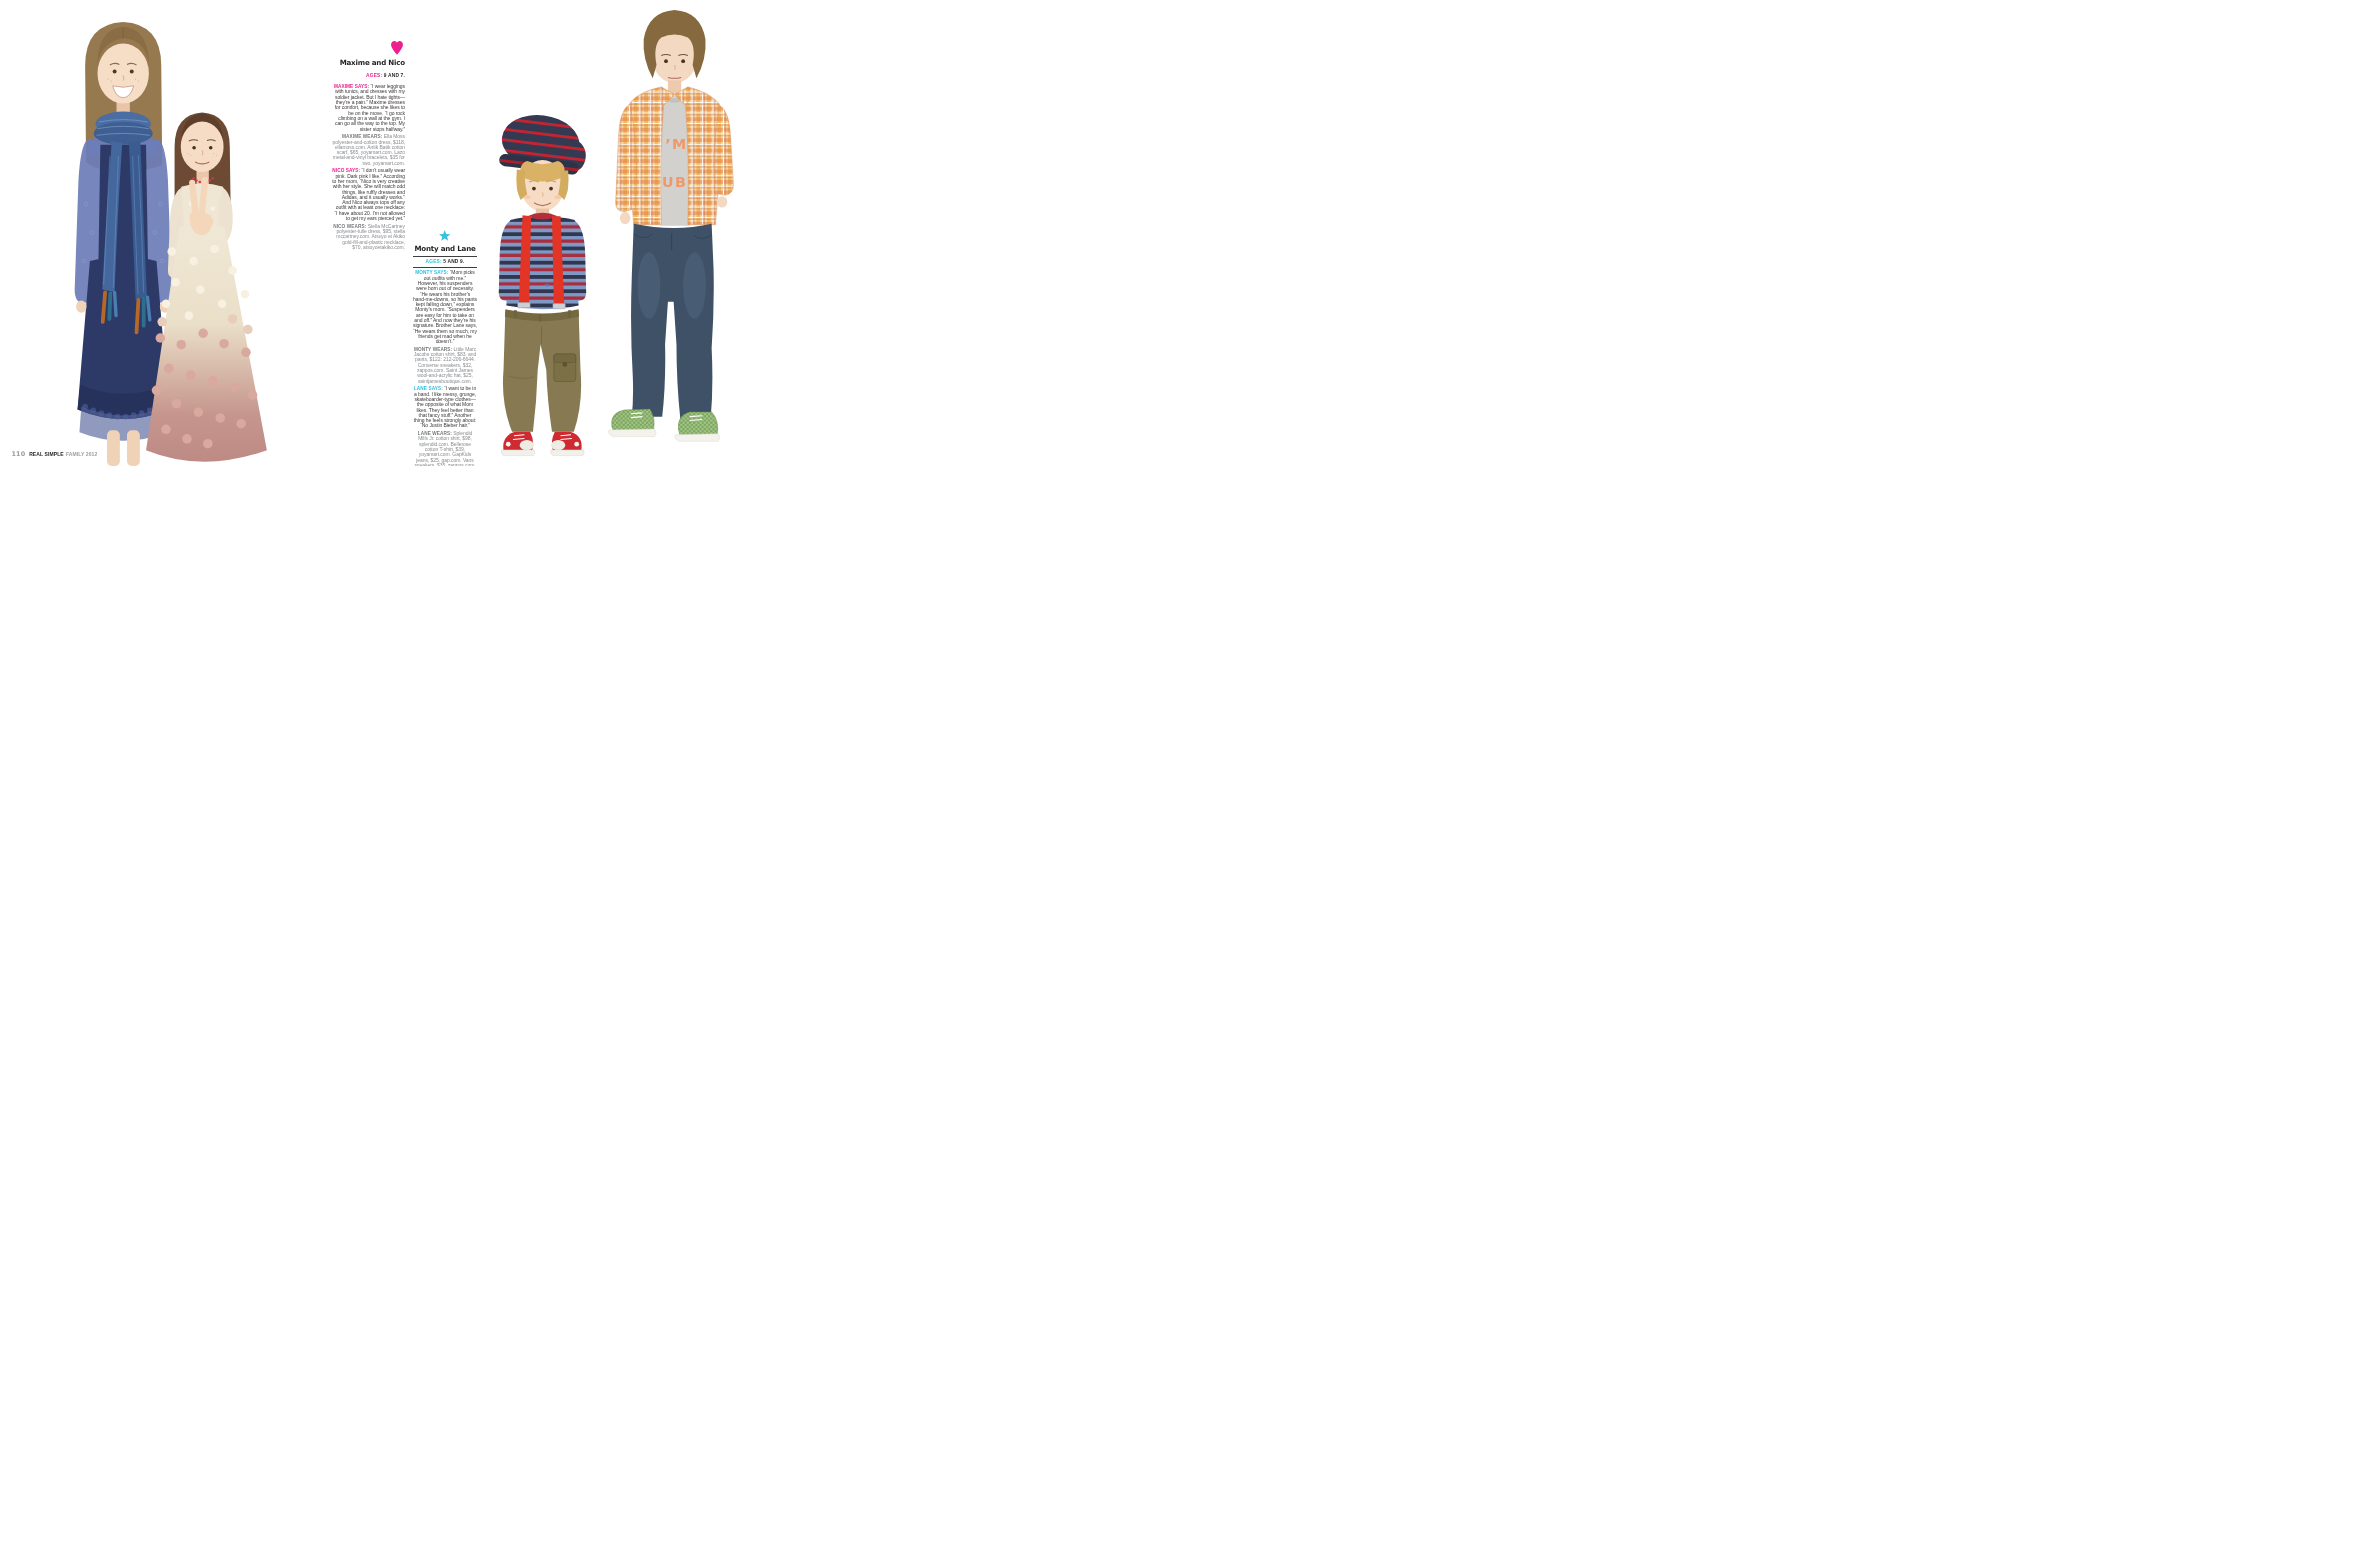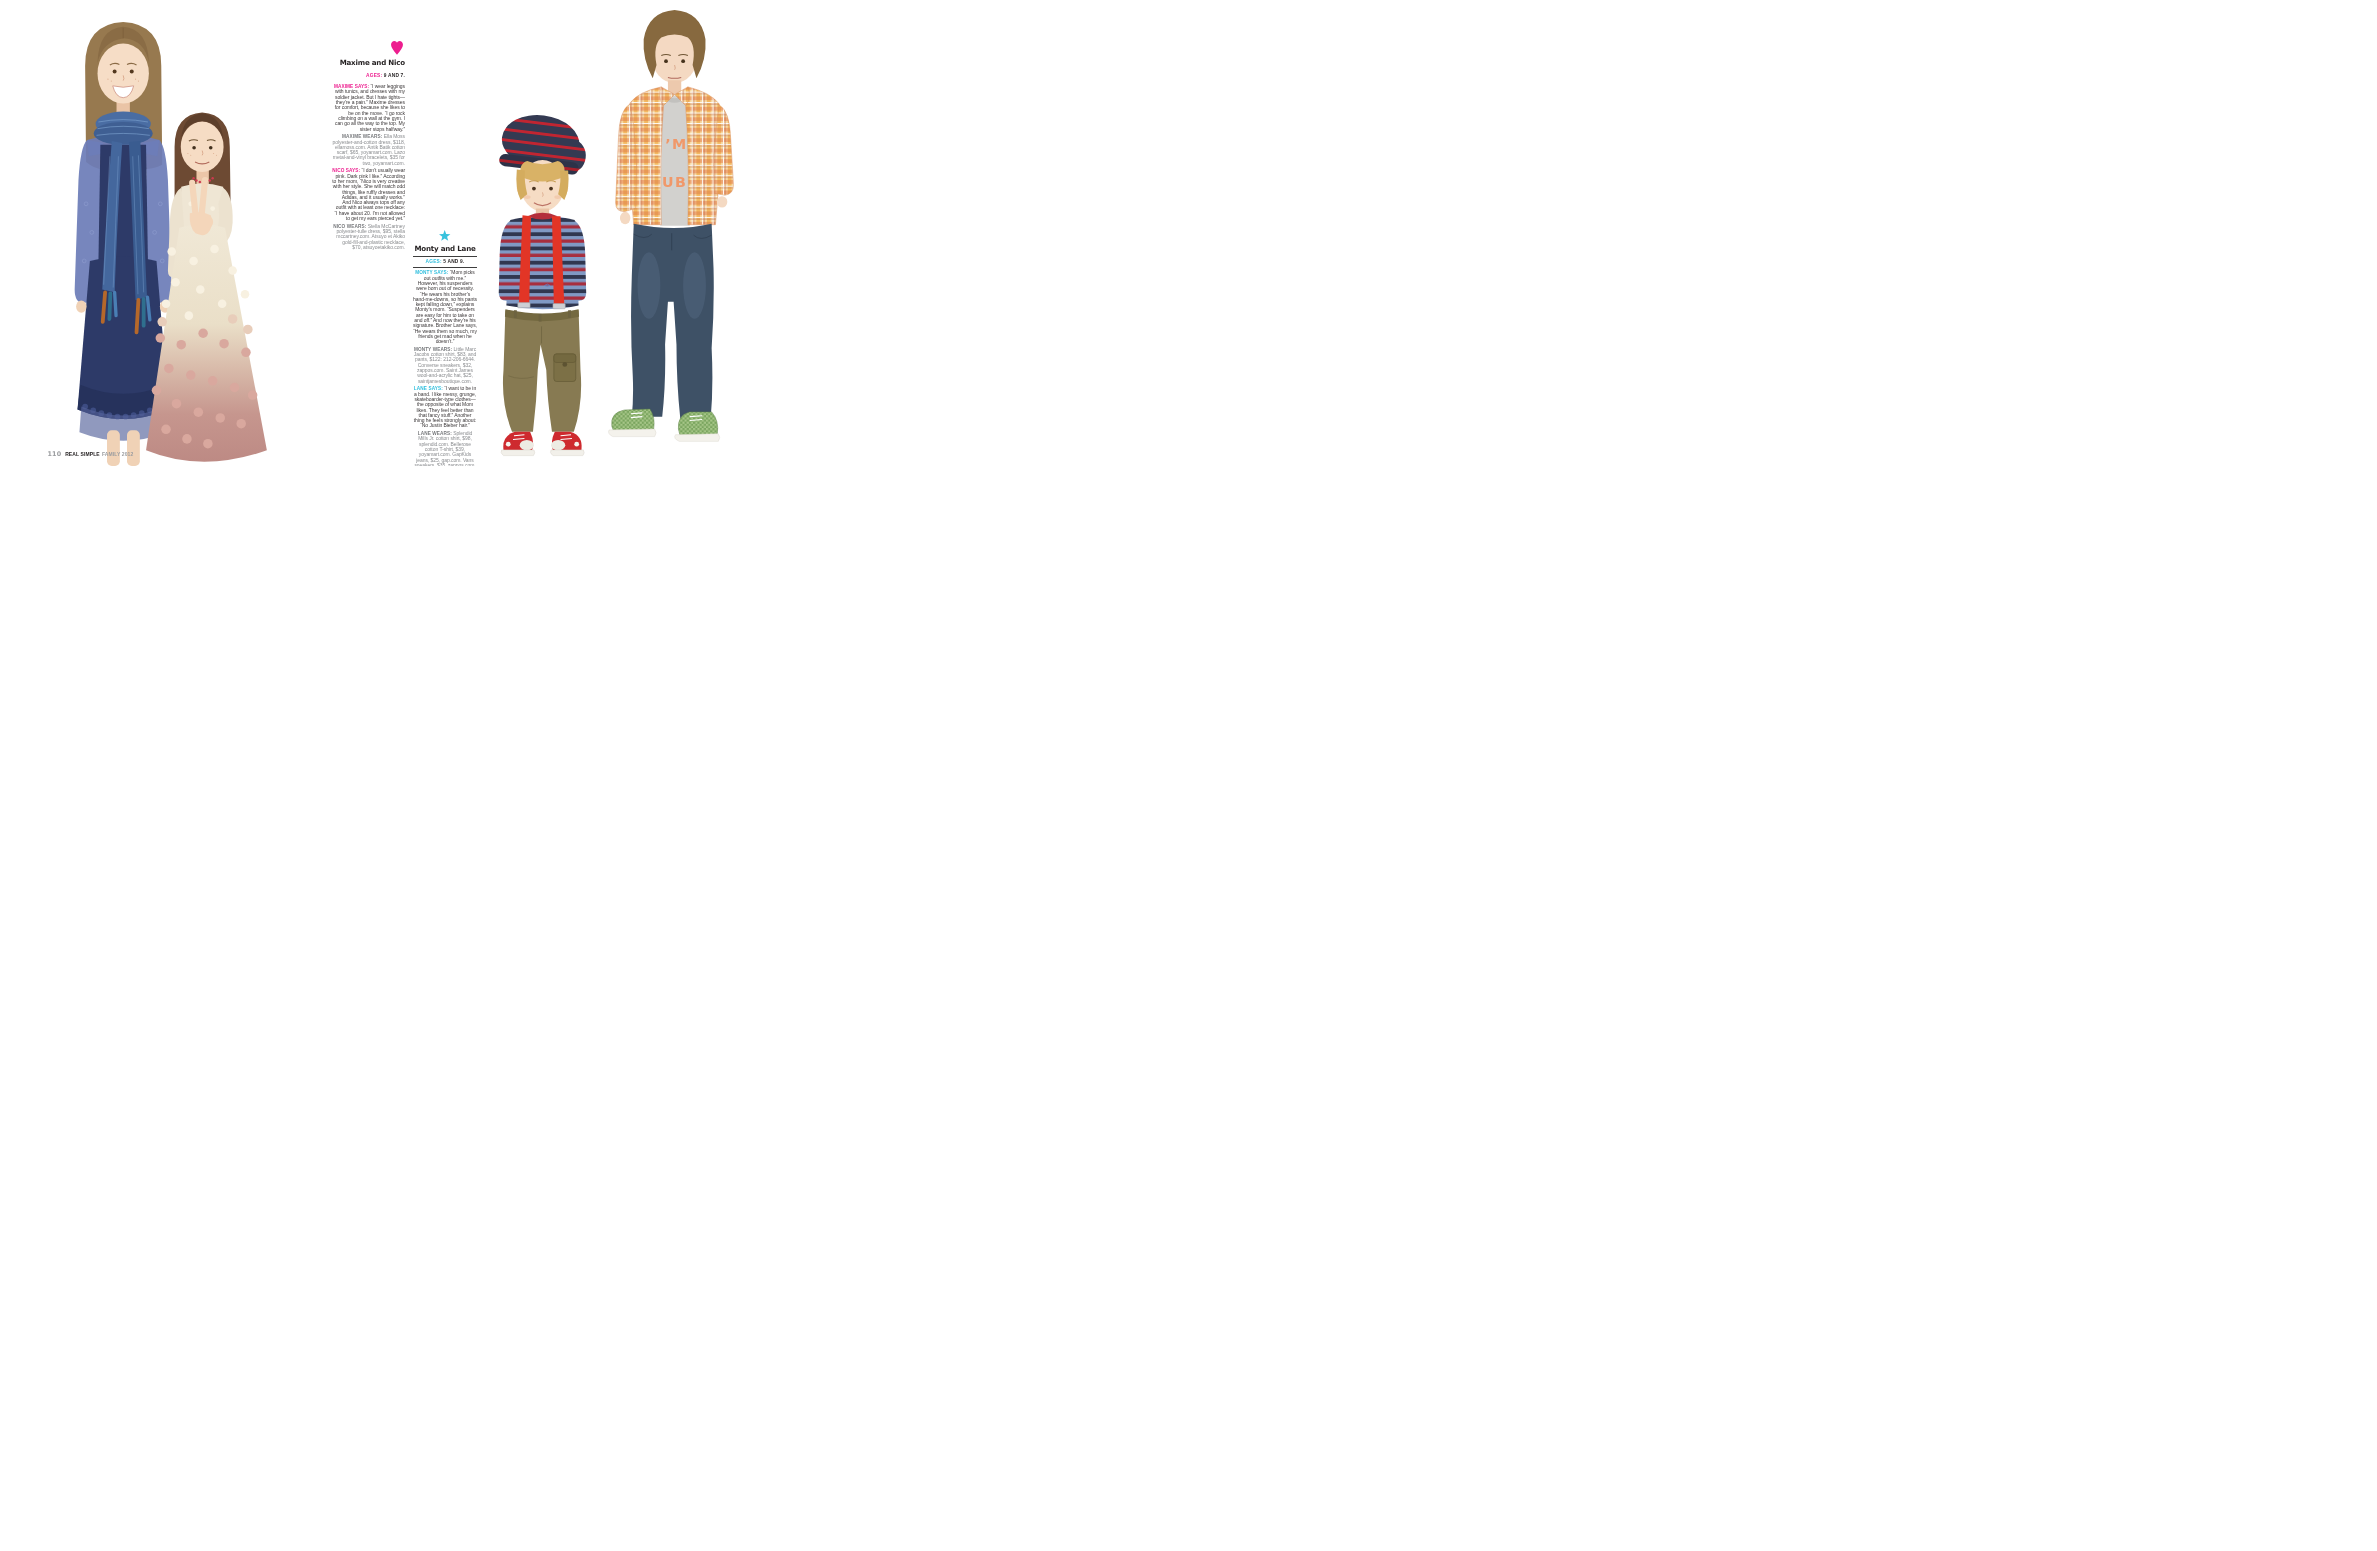--- a/index.html
+++ b/index.html
@@ -33,21 +33,21 @@
   .ages-label{font-weight:bold;}
   .pink{color:#ed1e8f;}
   .cyan{color:#2fbedd;}
   .para{font-size:5px;line-height:5.3px;letter-spacing:-0.05px;color:#3c3839;margin:2.4px 0 2.4px 0;}
   .say-label{font-weight:bold;font-size:4.7px;letter-spacing:0.1px;}
   .credits{color:#8b8d90;}
   .wears-label{font-weight:bold;font-size:4.7px;letter-spacing:0.1px;color:#77797c;}
 
   
   .footer{position:absolute;left:11.4px;top:449px;display:flex;align-items:baseline;gap:3.8px;}
-  .page-num{font-family:"DejaVu Sans","Liberation Sans",sans-serif;font-size:6.4px;font-weight:bold;color:#9b9da0;letter-spacing:0.2px;margin-left:36px;}
+  .page-num{font-family:"DejaVu Sans","Liberation Sans",sans-serif;font-size:6.4px;font-weight:bold;color:#9b9da0;letter-spacing:0.2px;}
   .mag-name{font-size:5px;font-weight:bold;color:#231f20;letter-spacing:0.1px;}
   .mag-issue{font-size:5px;font-weight:bold;color:#9b9da0;letter-spacing:0.1px;}
 
   .tee-letters{font-family:"DejaVu Sans","Liberation Sans",sans-serif;font-weight:bold;letter-spacing:3px;}
 </style>
 </head>
 <body>
 
 <div class="page">
 

